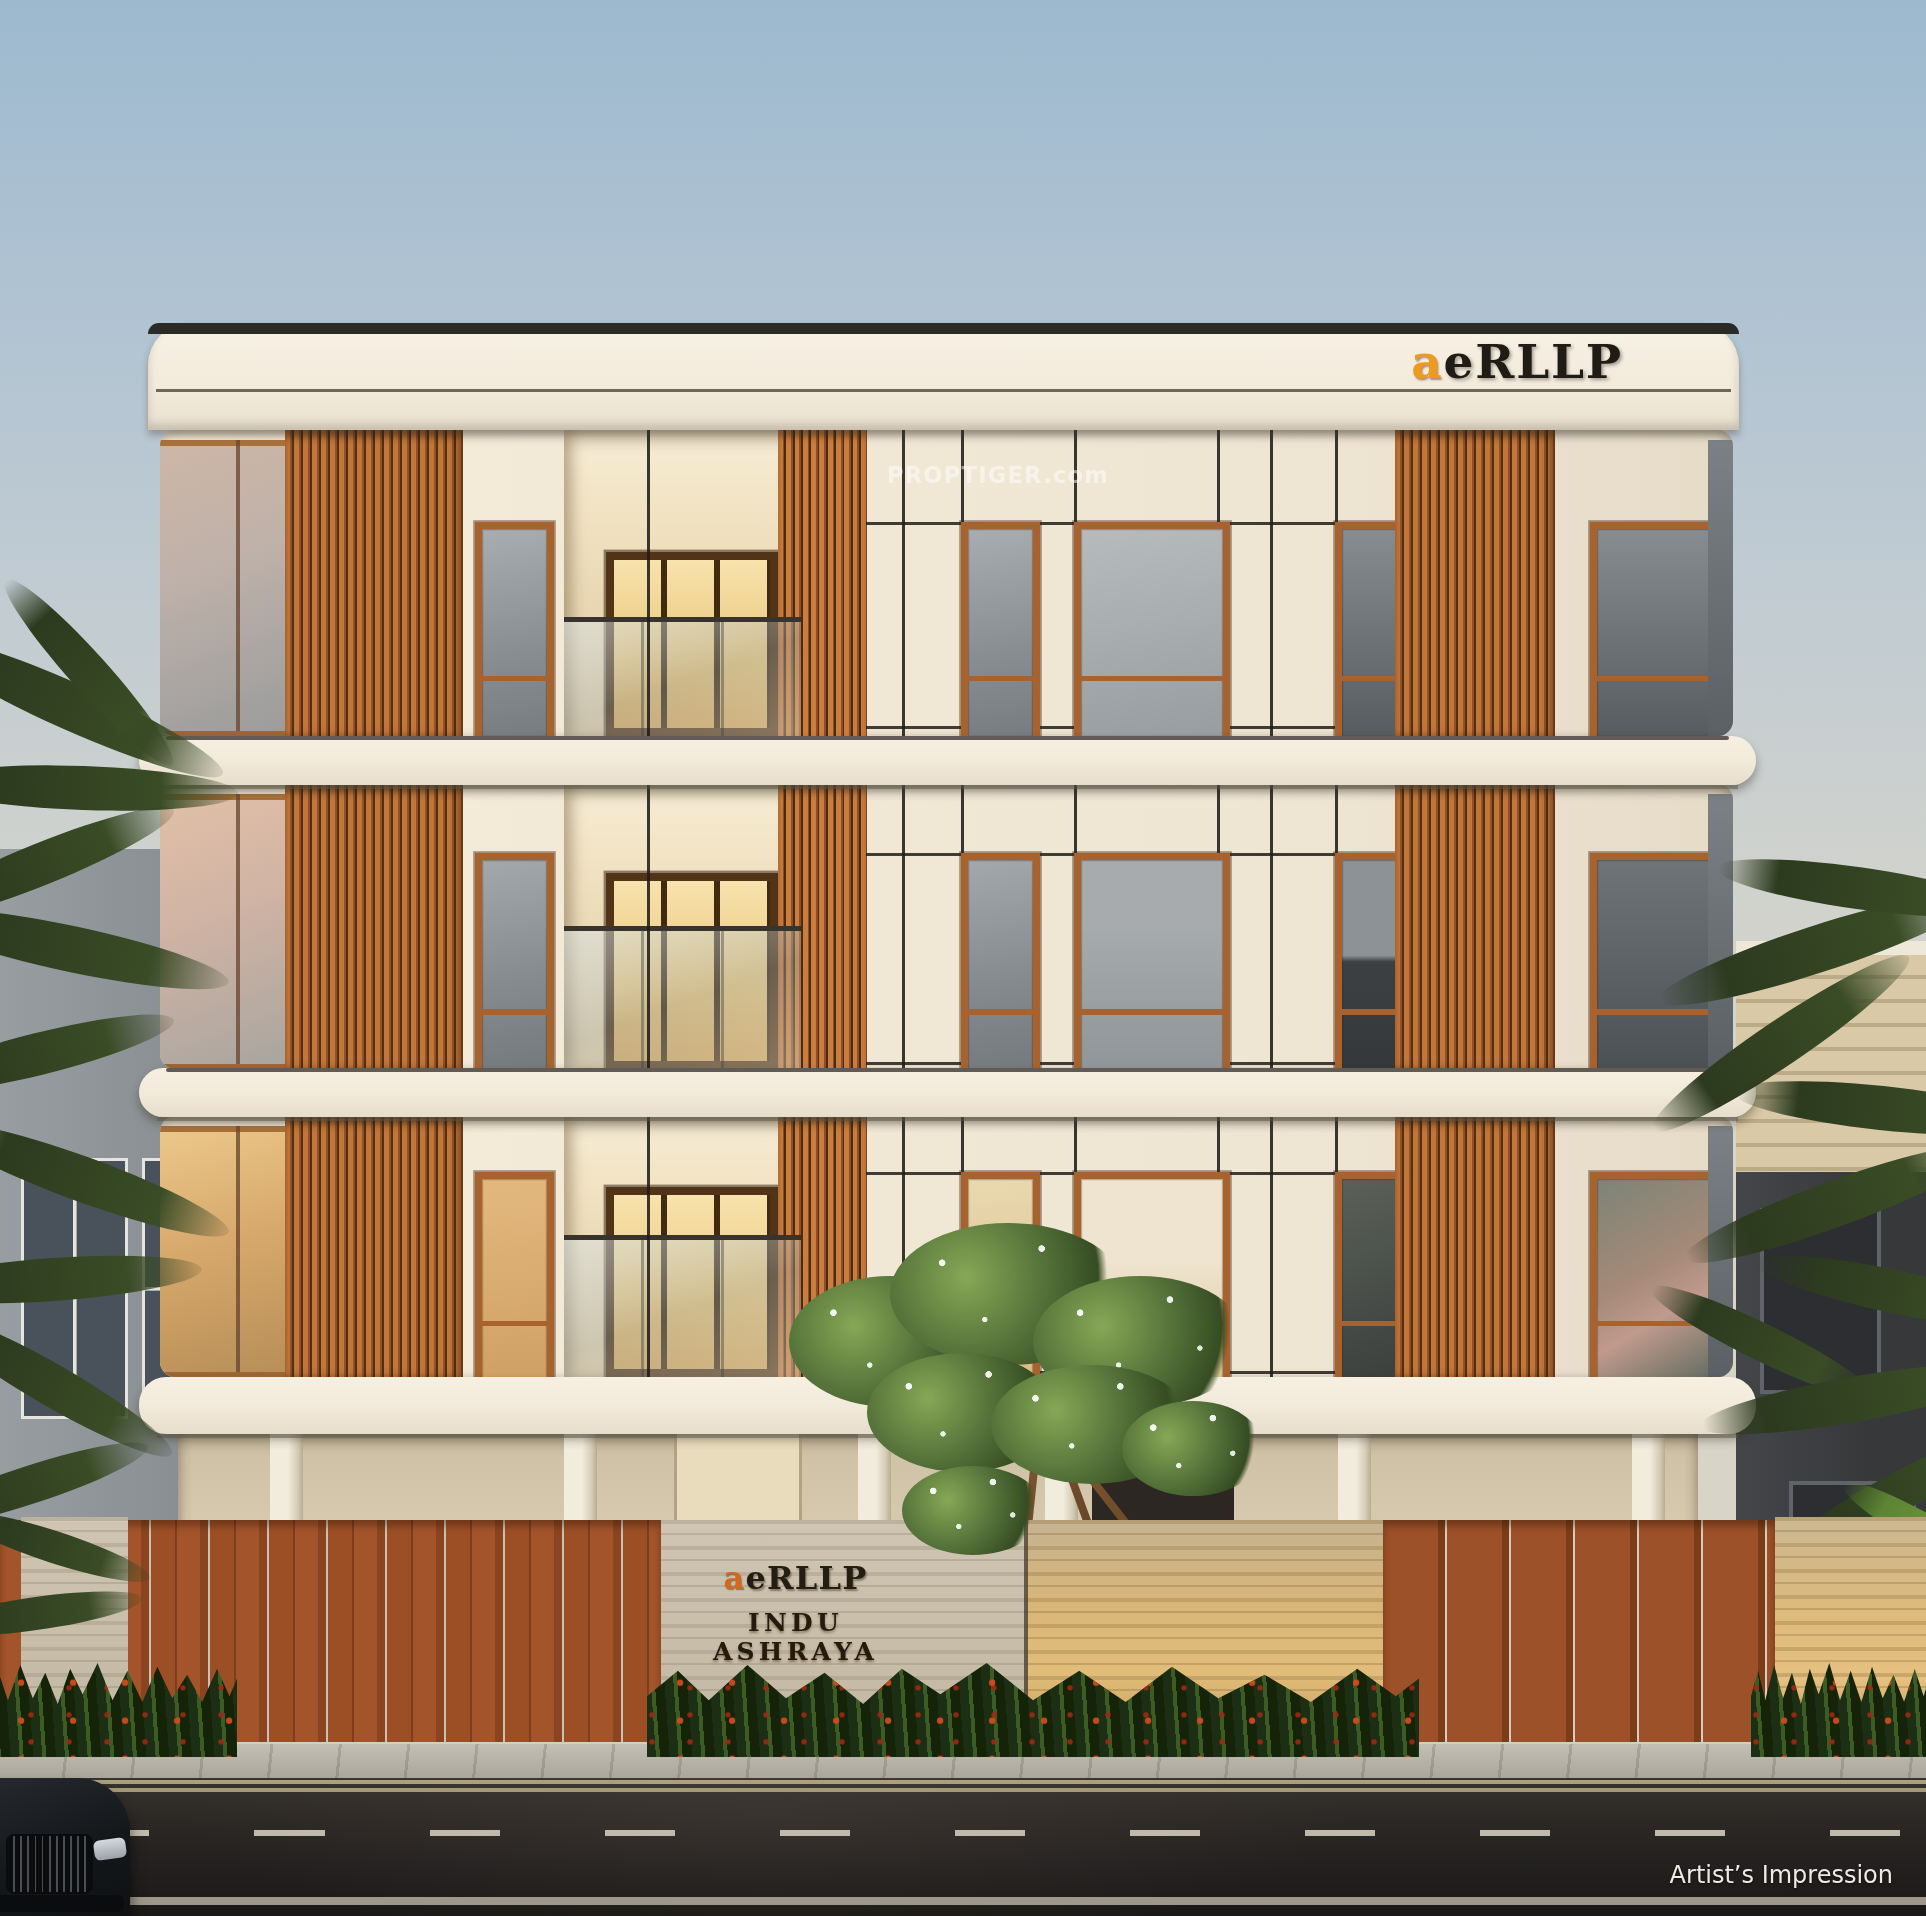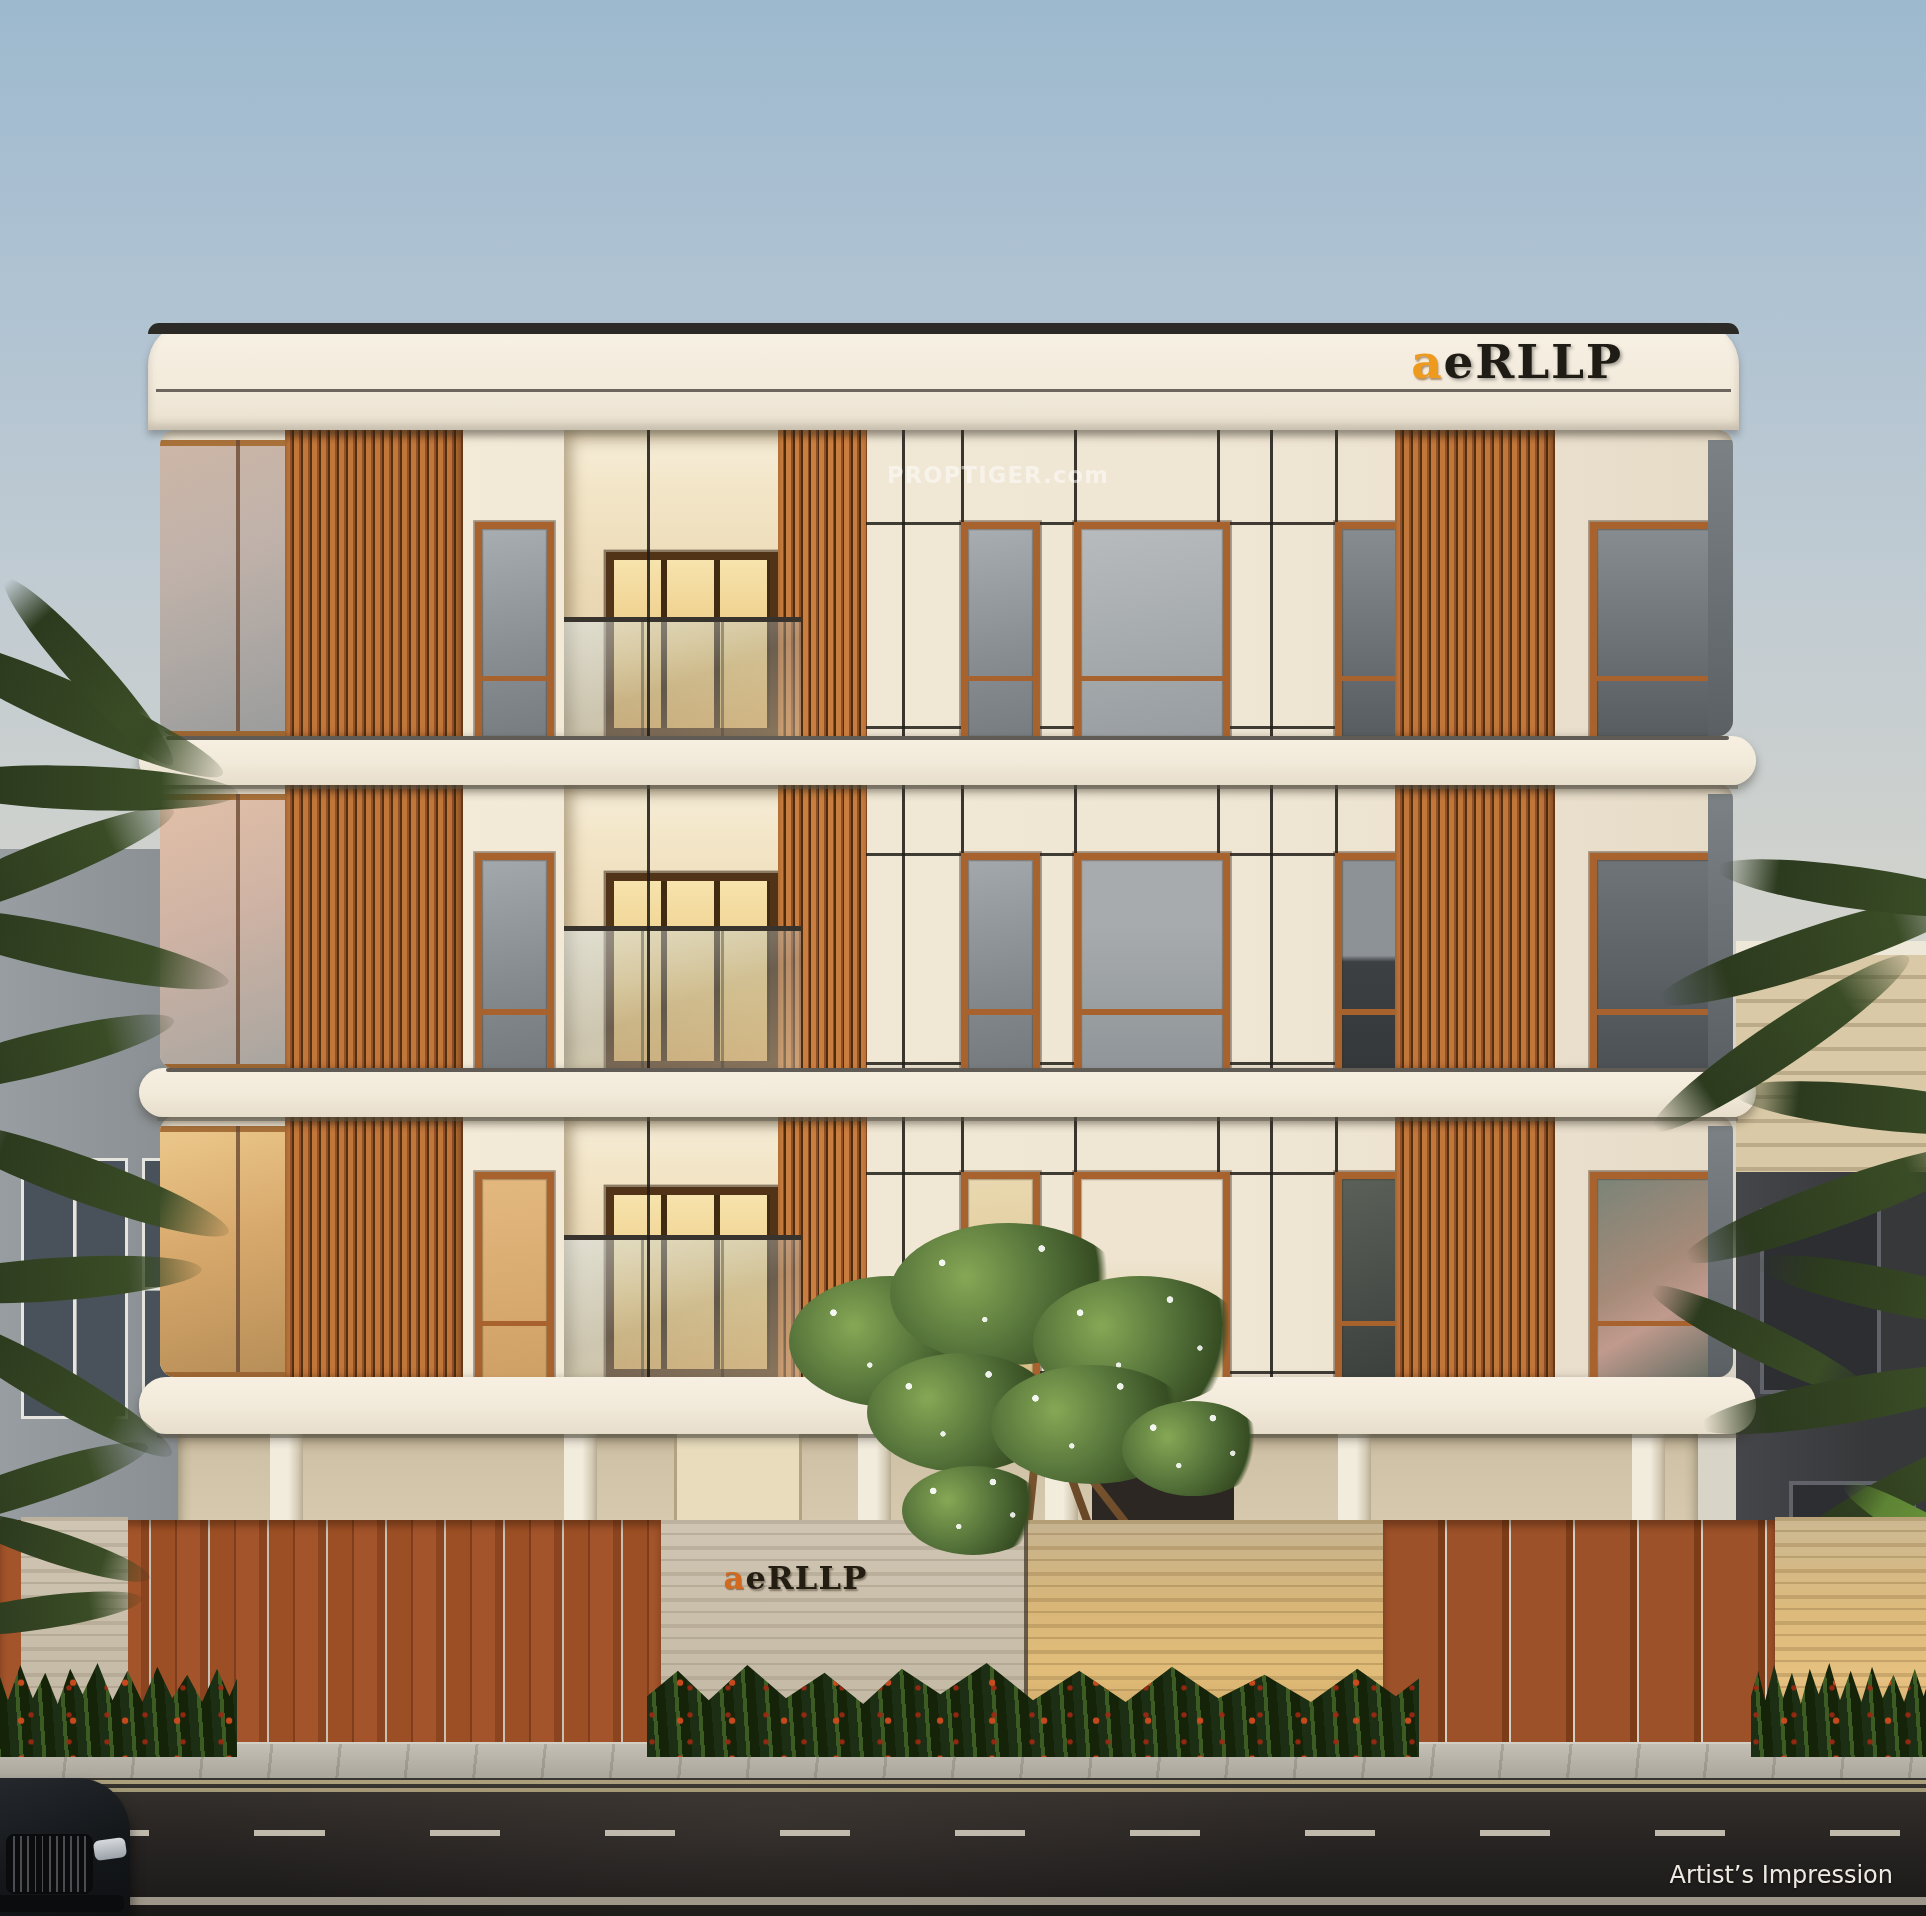--- a/index.html
+++ b/index.html
@@ -379,20 +379,21 @@
   <div class="plank" style="left:0;width:661px"></div>
   <div class="pillar-left trav"></div>
   <div class="sign-left trav"></div>
   <div class="sign-right"></div>
   <div class="sign-sep"></div>
   <div class="plank wide" style="left:1383px;width:392px"></div>
   <div class="pillar-right"></div>
 
   <div class="gate-sign">
     <div class="gs-logo"><span class="logo-a">a</span><span class="logo-rest">eRLLP</span></div>
+    <div class="gs-name">INDU ASHRAYA</div>
   </div>
 
   <div class="shrub" style="left:-12px;width:249px"></div>
   <div class="shrub" style="left:647px;width:772px"></div>
   <div class="shrub" style="left:1751px;width:178px"></div>
 
   <div class="abs sidewalk"></div>
   <div class="abs road">
     <div class="lane1"></div>
     <div class="lane2"></div>

